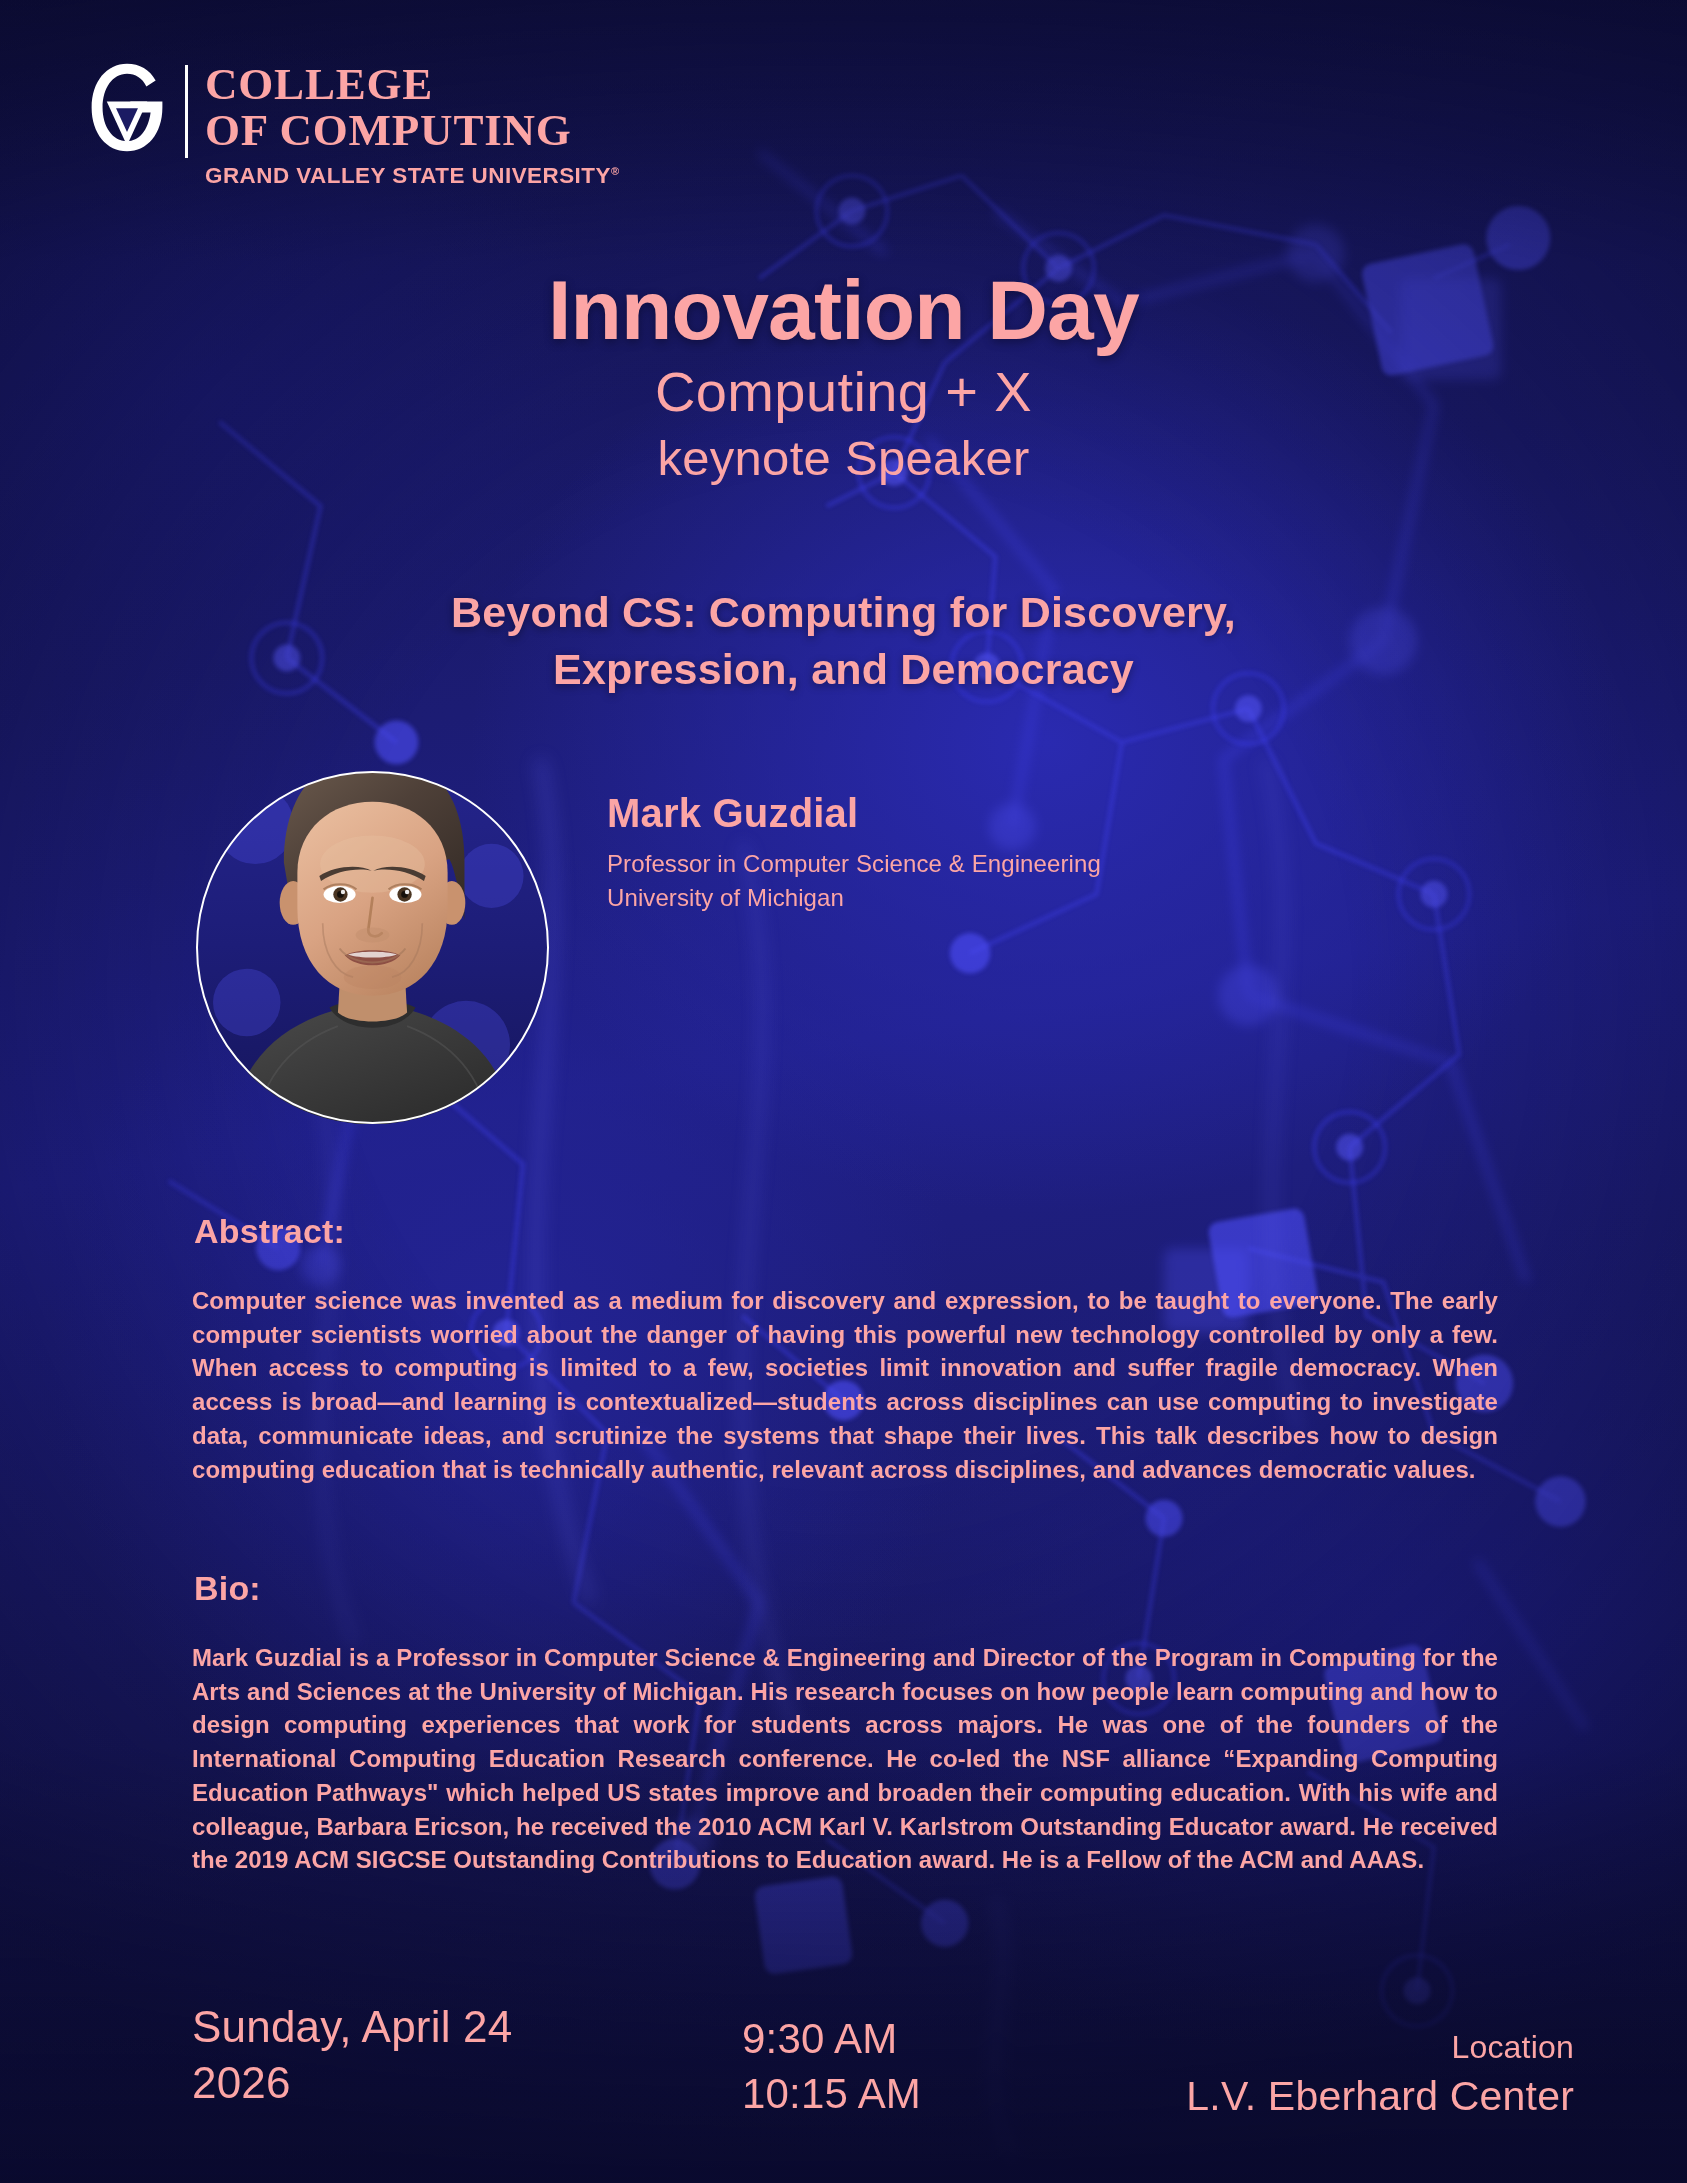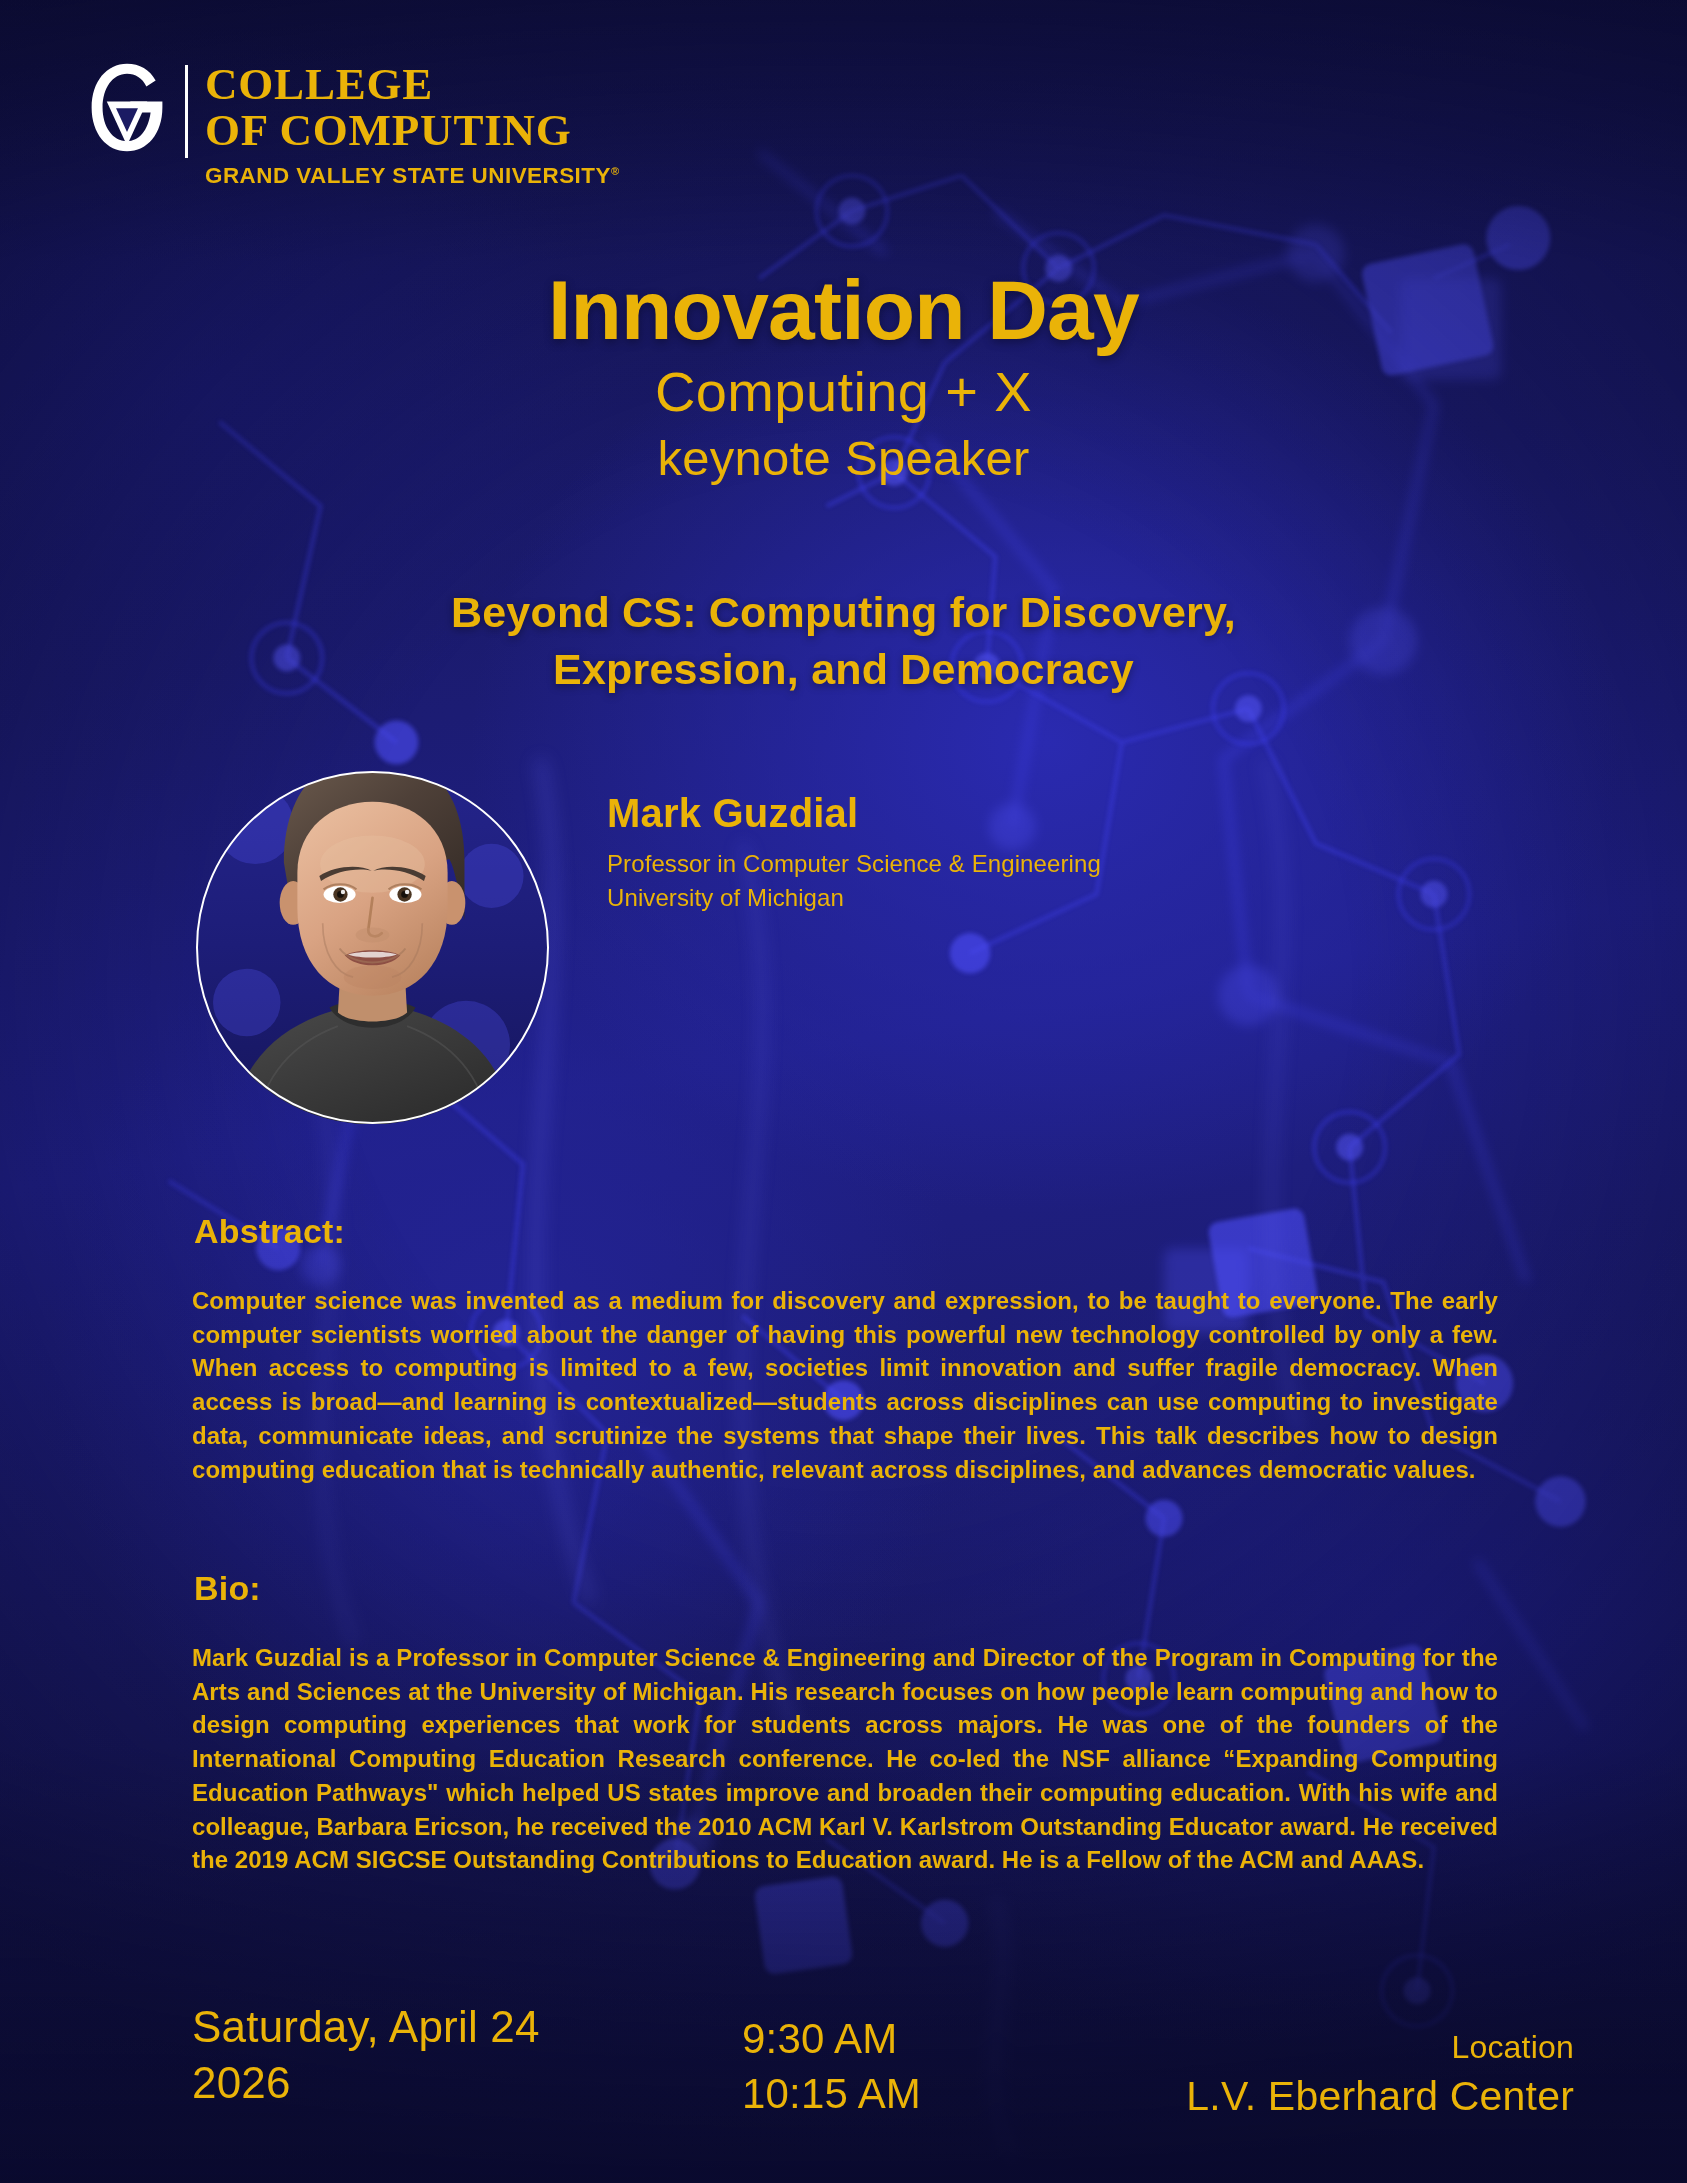--- a/index.html
+++ b/index.html
@@ -6,21 +6,21 @@
   html,body{margin:0;padding:0;background:#0d0d2b;}
   *{box-sizing:border-box;}
 
   .poster{
     position:relative;
     width:1687px;
     height:2183px;
     overflow:hidden;
     background:#151552;
     font-family:"Liberation Sans", sans-serif;
-    color:#eab308;
+    color:#fca5a5;
   }
 
   
   .bg-base{
     position:absolute; inset:0;
     background:
       radial-gradient(ellipse 928px 759px at 62% 34%, #2a2ab0 0%, rgba(42,42,176,0) 62%),
       radial-gradient(ellipse 759px 844px at 30% 62%, #232394 0%, rgba(35,35,148,0) 60%),
       radial-gradient(ellipse 1097px 675px at 85% 75%, #1e1e86 0%, rgba(30,30,134,0) 65%),
       radial-gradient(ellipse 675px 591px at 12% 18%, #1b1b74 0%, rgba(27,27,116,0) 62%),
@@ -441,21 +441,21 @@
   </div>
 
   <div class="section-head" id="abstract-head">Abstract:</div>
   <div class="section-body" id="abstract-body">Computer science was invented as a medium for discovery and expression, to be taught to everyone. The early computer scientists worried about the danger of having this powerful new technology controlled by only a few. When access to computing is limited to a few, societies limit innovation and suffer fragile democracy. When access is broad—and learning is contextualized—students across disciplines can use computing to investigate data, communicate ideas, and scrutinize the systems that shape their lives. This talk describes how to design computing education that is technically authentic, relevant across disciplines, and advances democratic values.</div>
 
   <div class="section-head" id="bio-head">Bio:</div>
   <div class="section-body" id="bio-body">Mark Guzdial is a Professor in Computer Science &amp; Engineering and Director of the Program in Computing for the Arts and Sciences at the University of Michigan. His research focuses on how people learn computing and how to design computing experiences that work for students across majors. He was one of the founders of the International Computing Education Research conference. He co-led the NSF alliance “Expanding Computing Education Pathways" which helped US states improve and broaden their computing education. With his wife and colleague, Barbara Ericson, he received the 2010 ACM Karl V. Karlstrom Outstanding Educator award.  He received the 2019 ACM SIGCSE Outstanding Contributions to Education award. He is a Fellow of the ACM and AAAS.</div>
 
   <div class="footer">
     <div class="f-date">
-      <div>Saturday, April 24</div>
+      <div>Sunday, April 24</div>
       <div>2026</div>
     </div>
     <div class="f-times">
       <div>9:30 AM</div>
       <div>10:15 AM</div>
     </div>
     <div class="f-loc">
       <div class="f-loc-label">Location</div>
       <div class="f-loc-value">L.V. Eberhard Center</div>
     </div>

